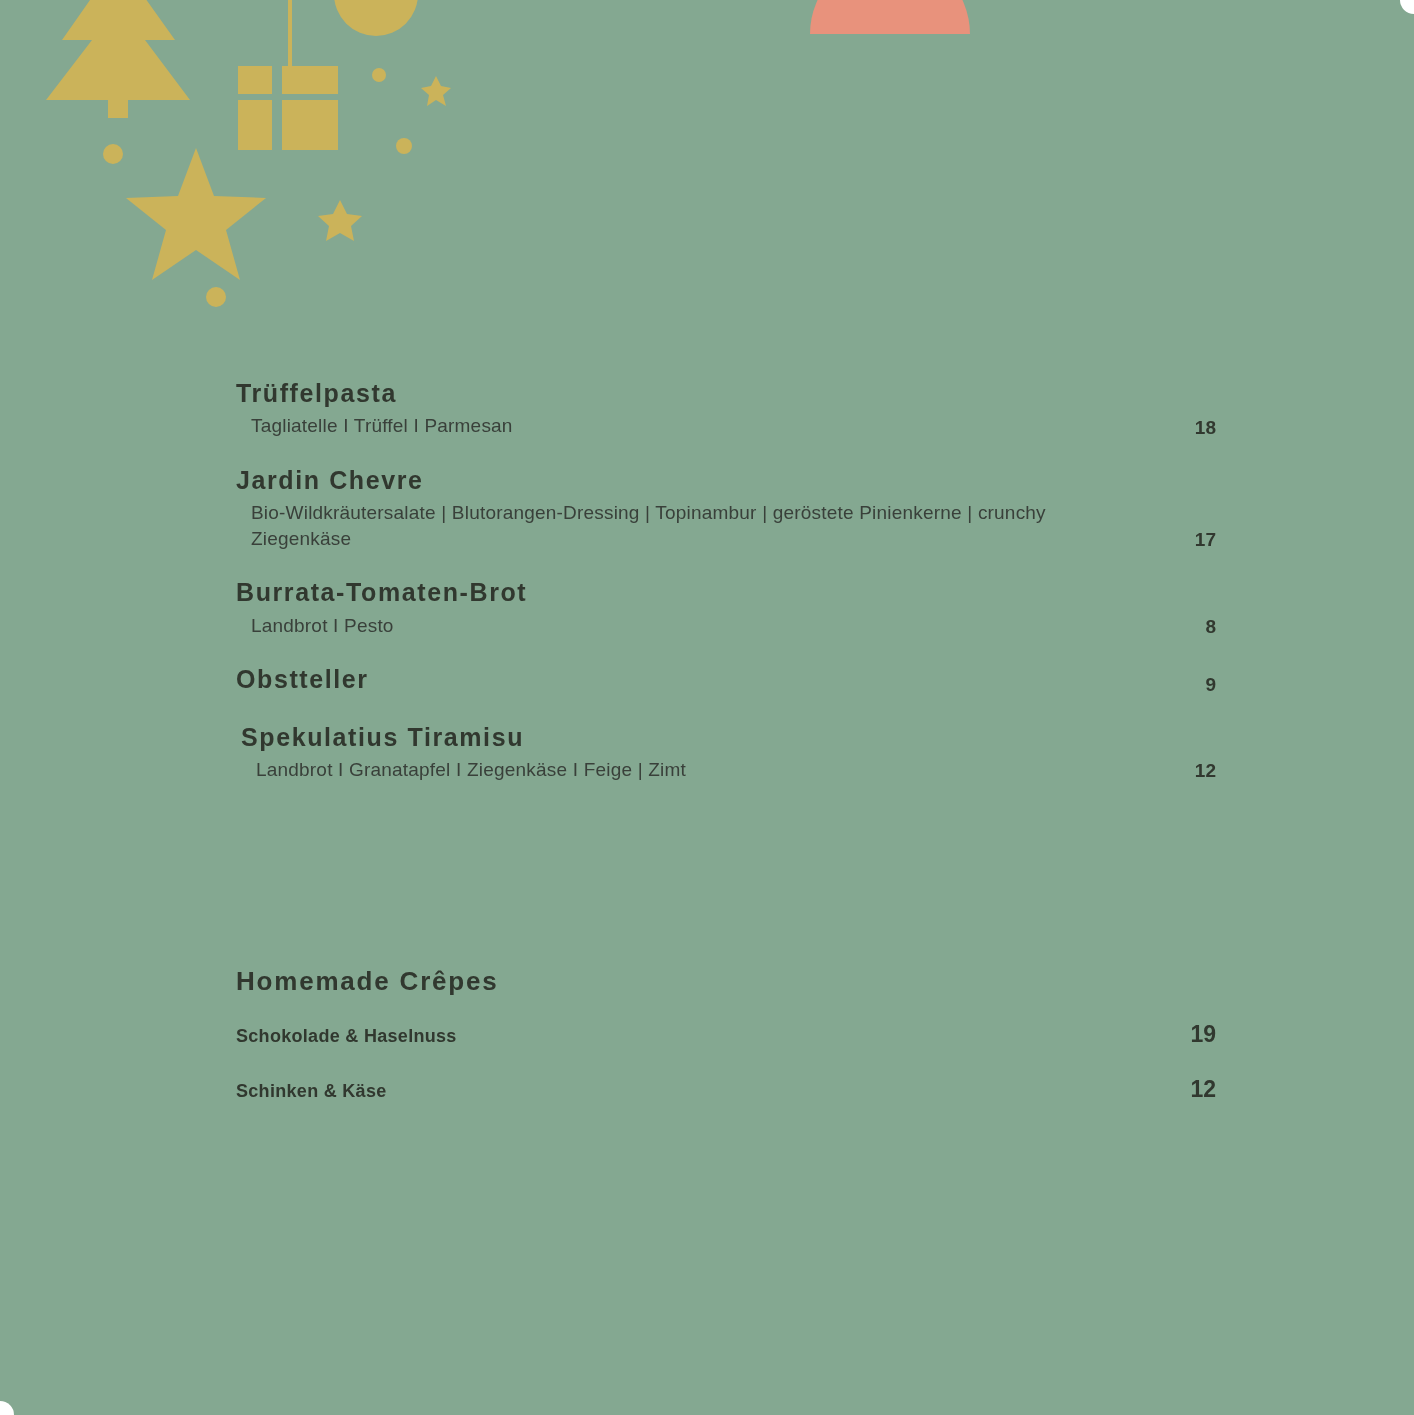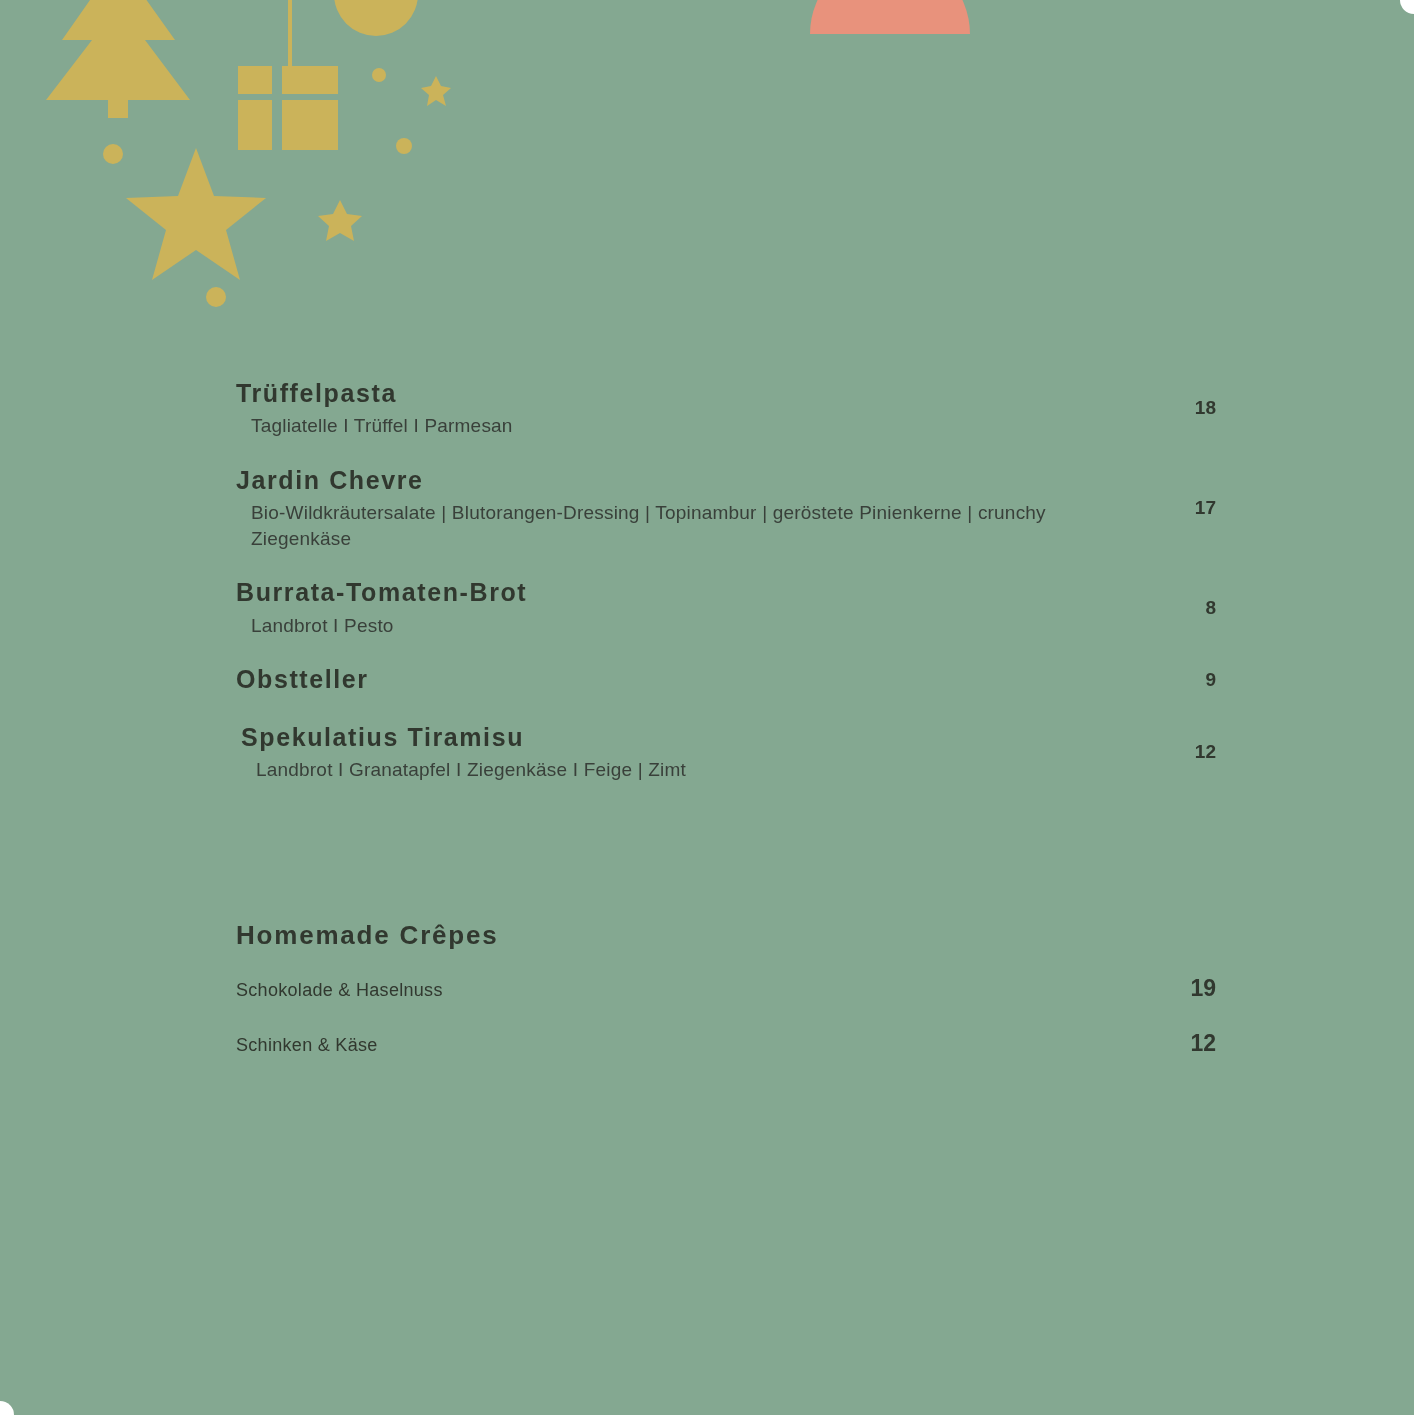--- a/index.html
+++ b/index.html
@@ -58,21 +58,21 @@
   
   .menu {
     position: absolute;
     left: 236px;
     top: 378px;
     width: 980px;
   }
   .item {
     position: relative;
     display: flex;
-    align-items: center;
+    align-items: flex-end;
     justify-content: space-between;
     gap: 28px;
   }
   .item + .item {
     margin-top: 14px;
   }
   .item-text {
     max-width: 820px;
   }
   .item-name {
@@ -99,39 +99,39 @@
     flex: 0 0 auto;
   }
   
   .item.gap-lg { margin-top: 26px; }
   .item.indent .item-text { padding-left: 5px; }
 
   
   .section {
     position: absolute;
     left: 236px;
-    top: 920px;
+    top: 966px;
     width: 980px;
   }
   .section-title {
     font-size: 26px;
     font-weight: bold;
     letter-spacing: 1.8px;
     color: #31382f;
     margin: 0 0 24px 0;
   }
   .crepe-row {
     display: flex;
     align-items: baseline;
     justify-content: space-between;
     margin-bottom: 28px;
   }
   .crepe-name {
     font-size: 18px;
-    font-weight: normal;
+    font-weight: bold;
     color: #31382f;
     letter-spacing: 0.3px;
   }
   .crepe-price {
     font-size: 23px;
     font-weight: bold;
     color: #31382f;
     min-width: 60px;
     text-align: right;
   }

